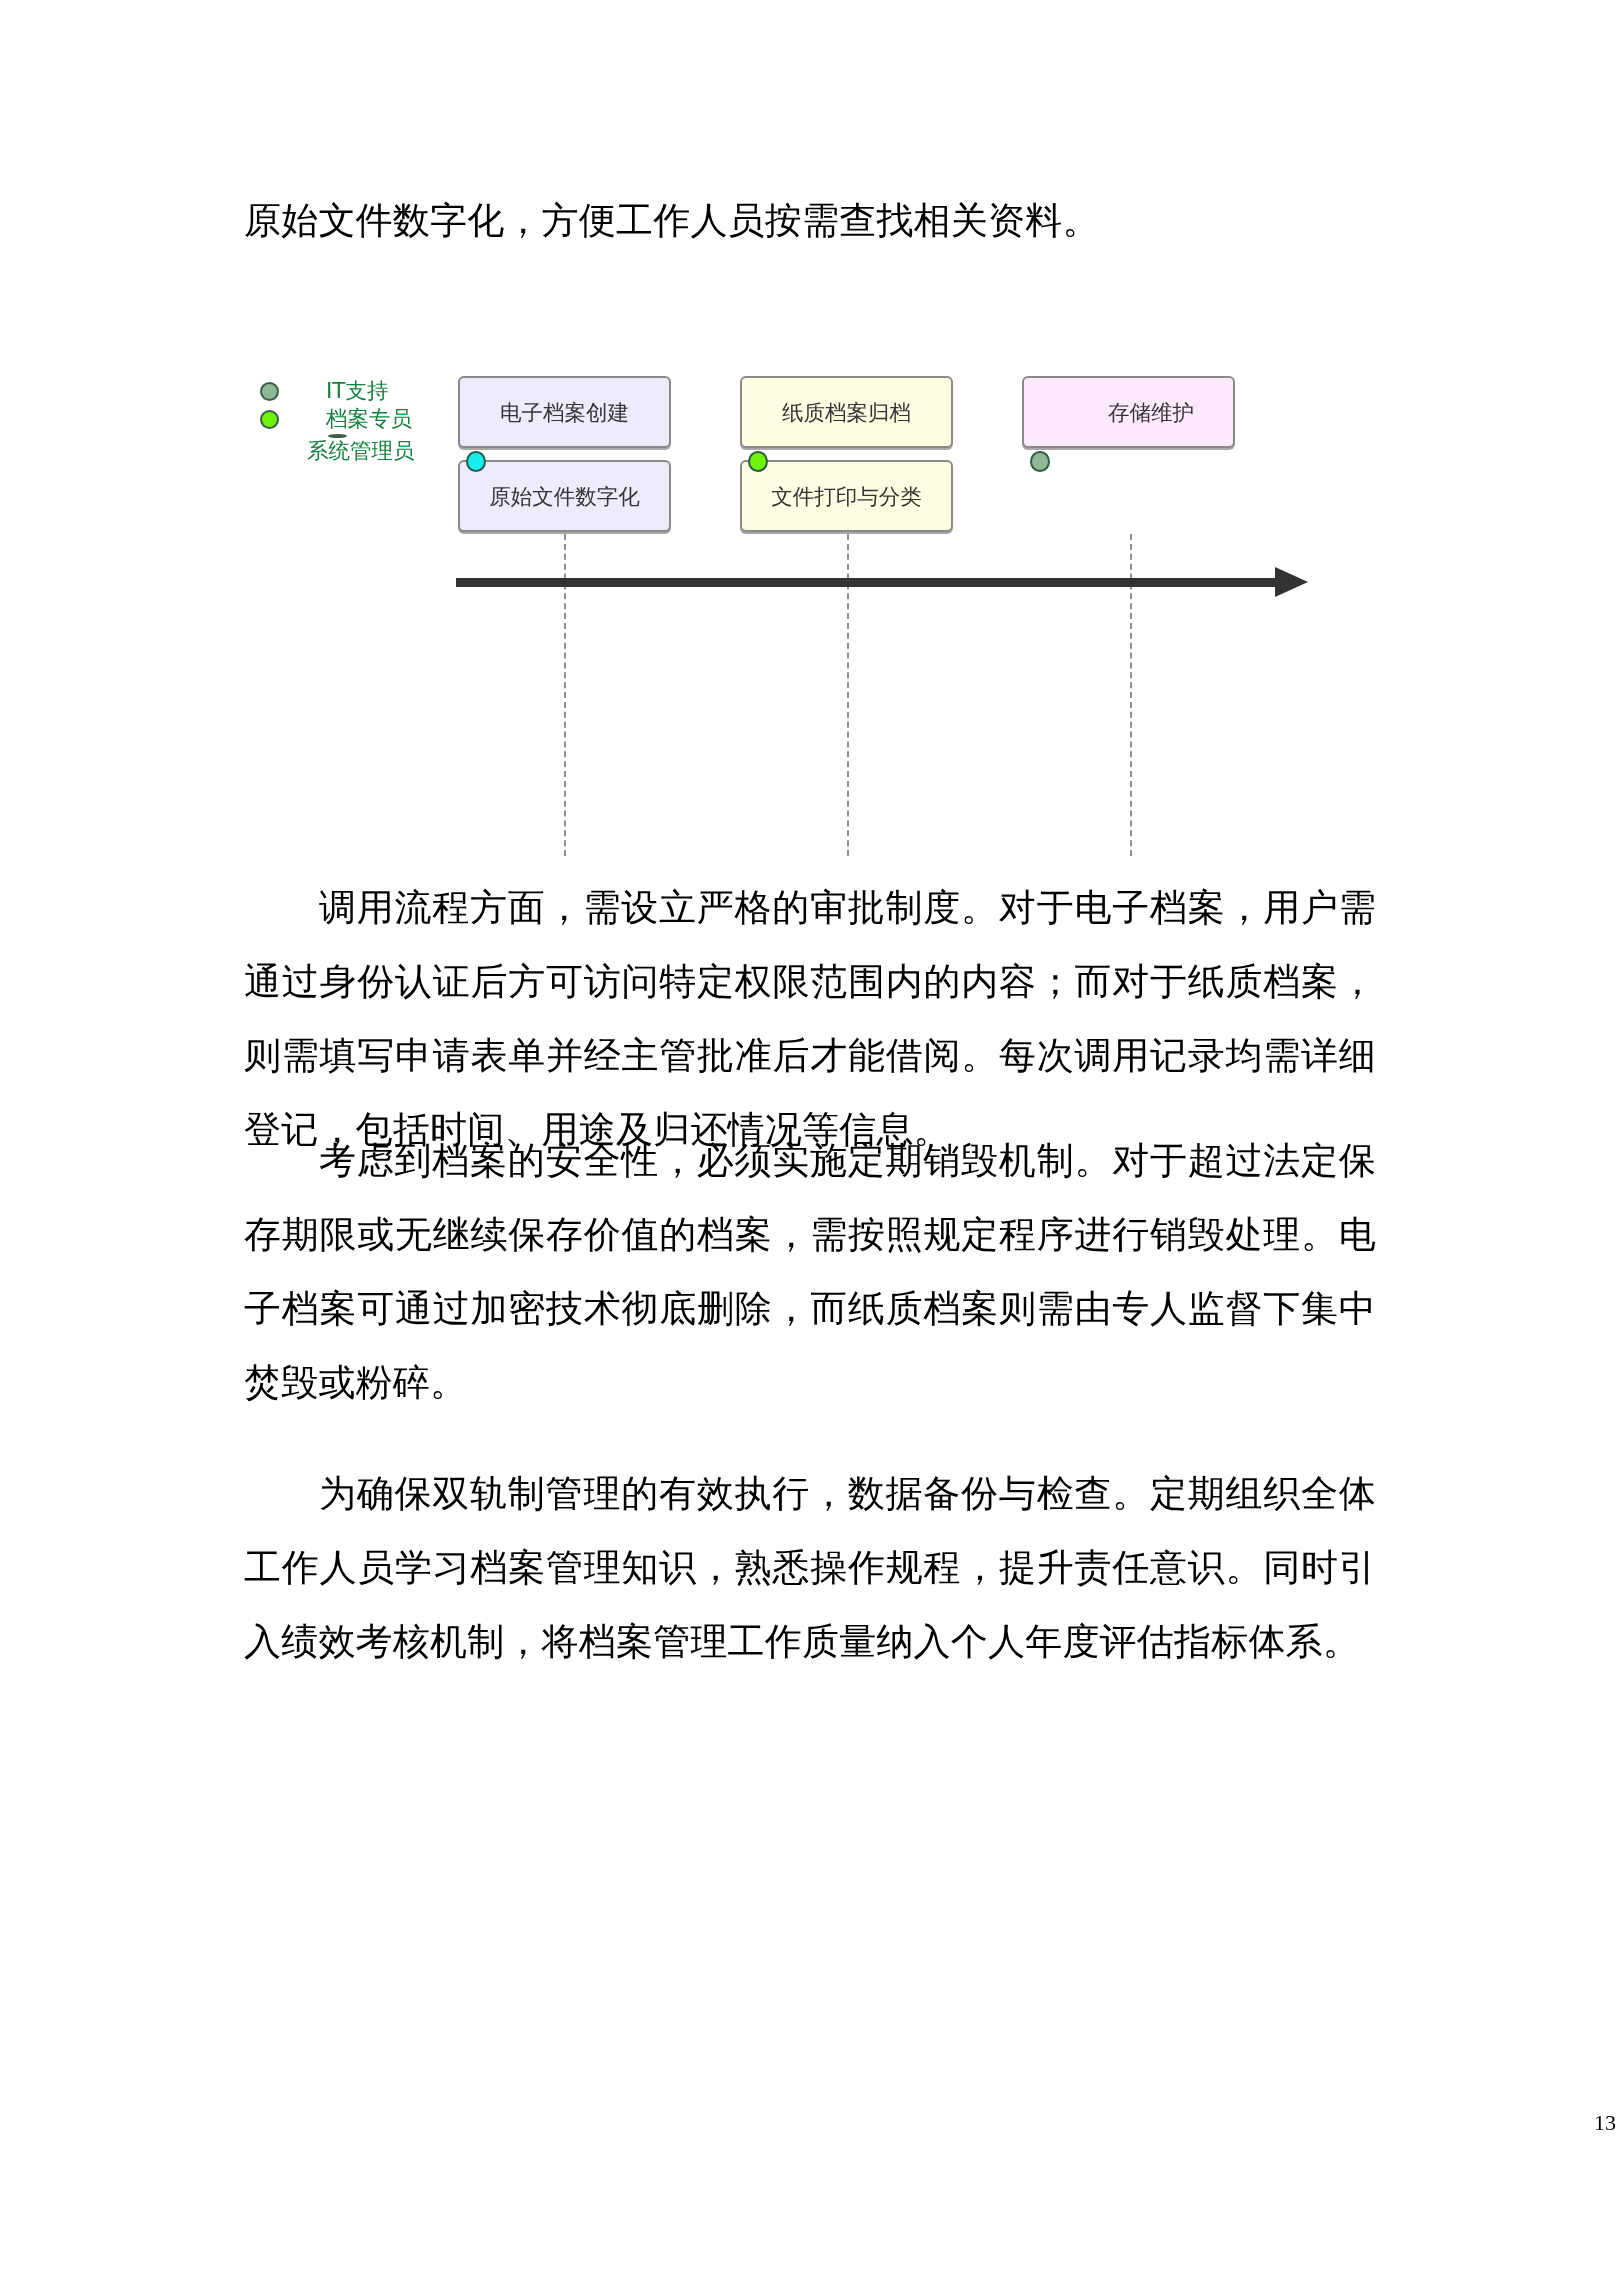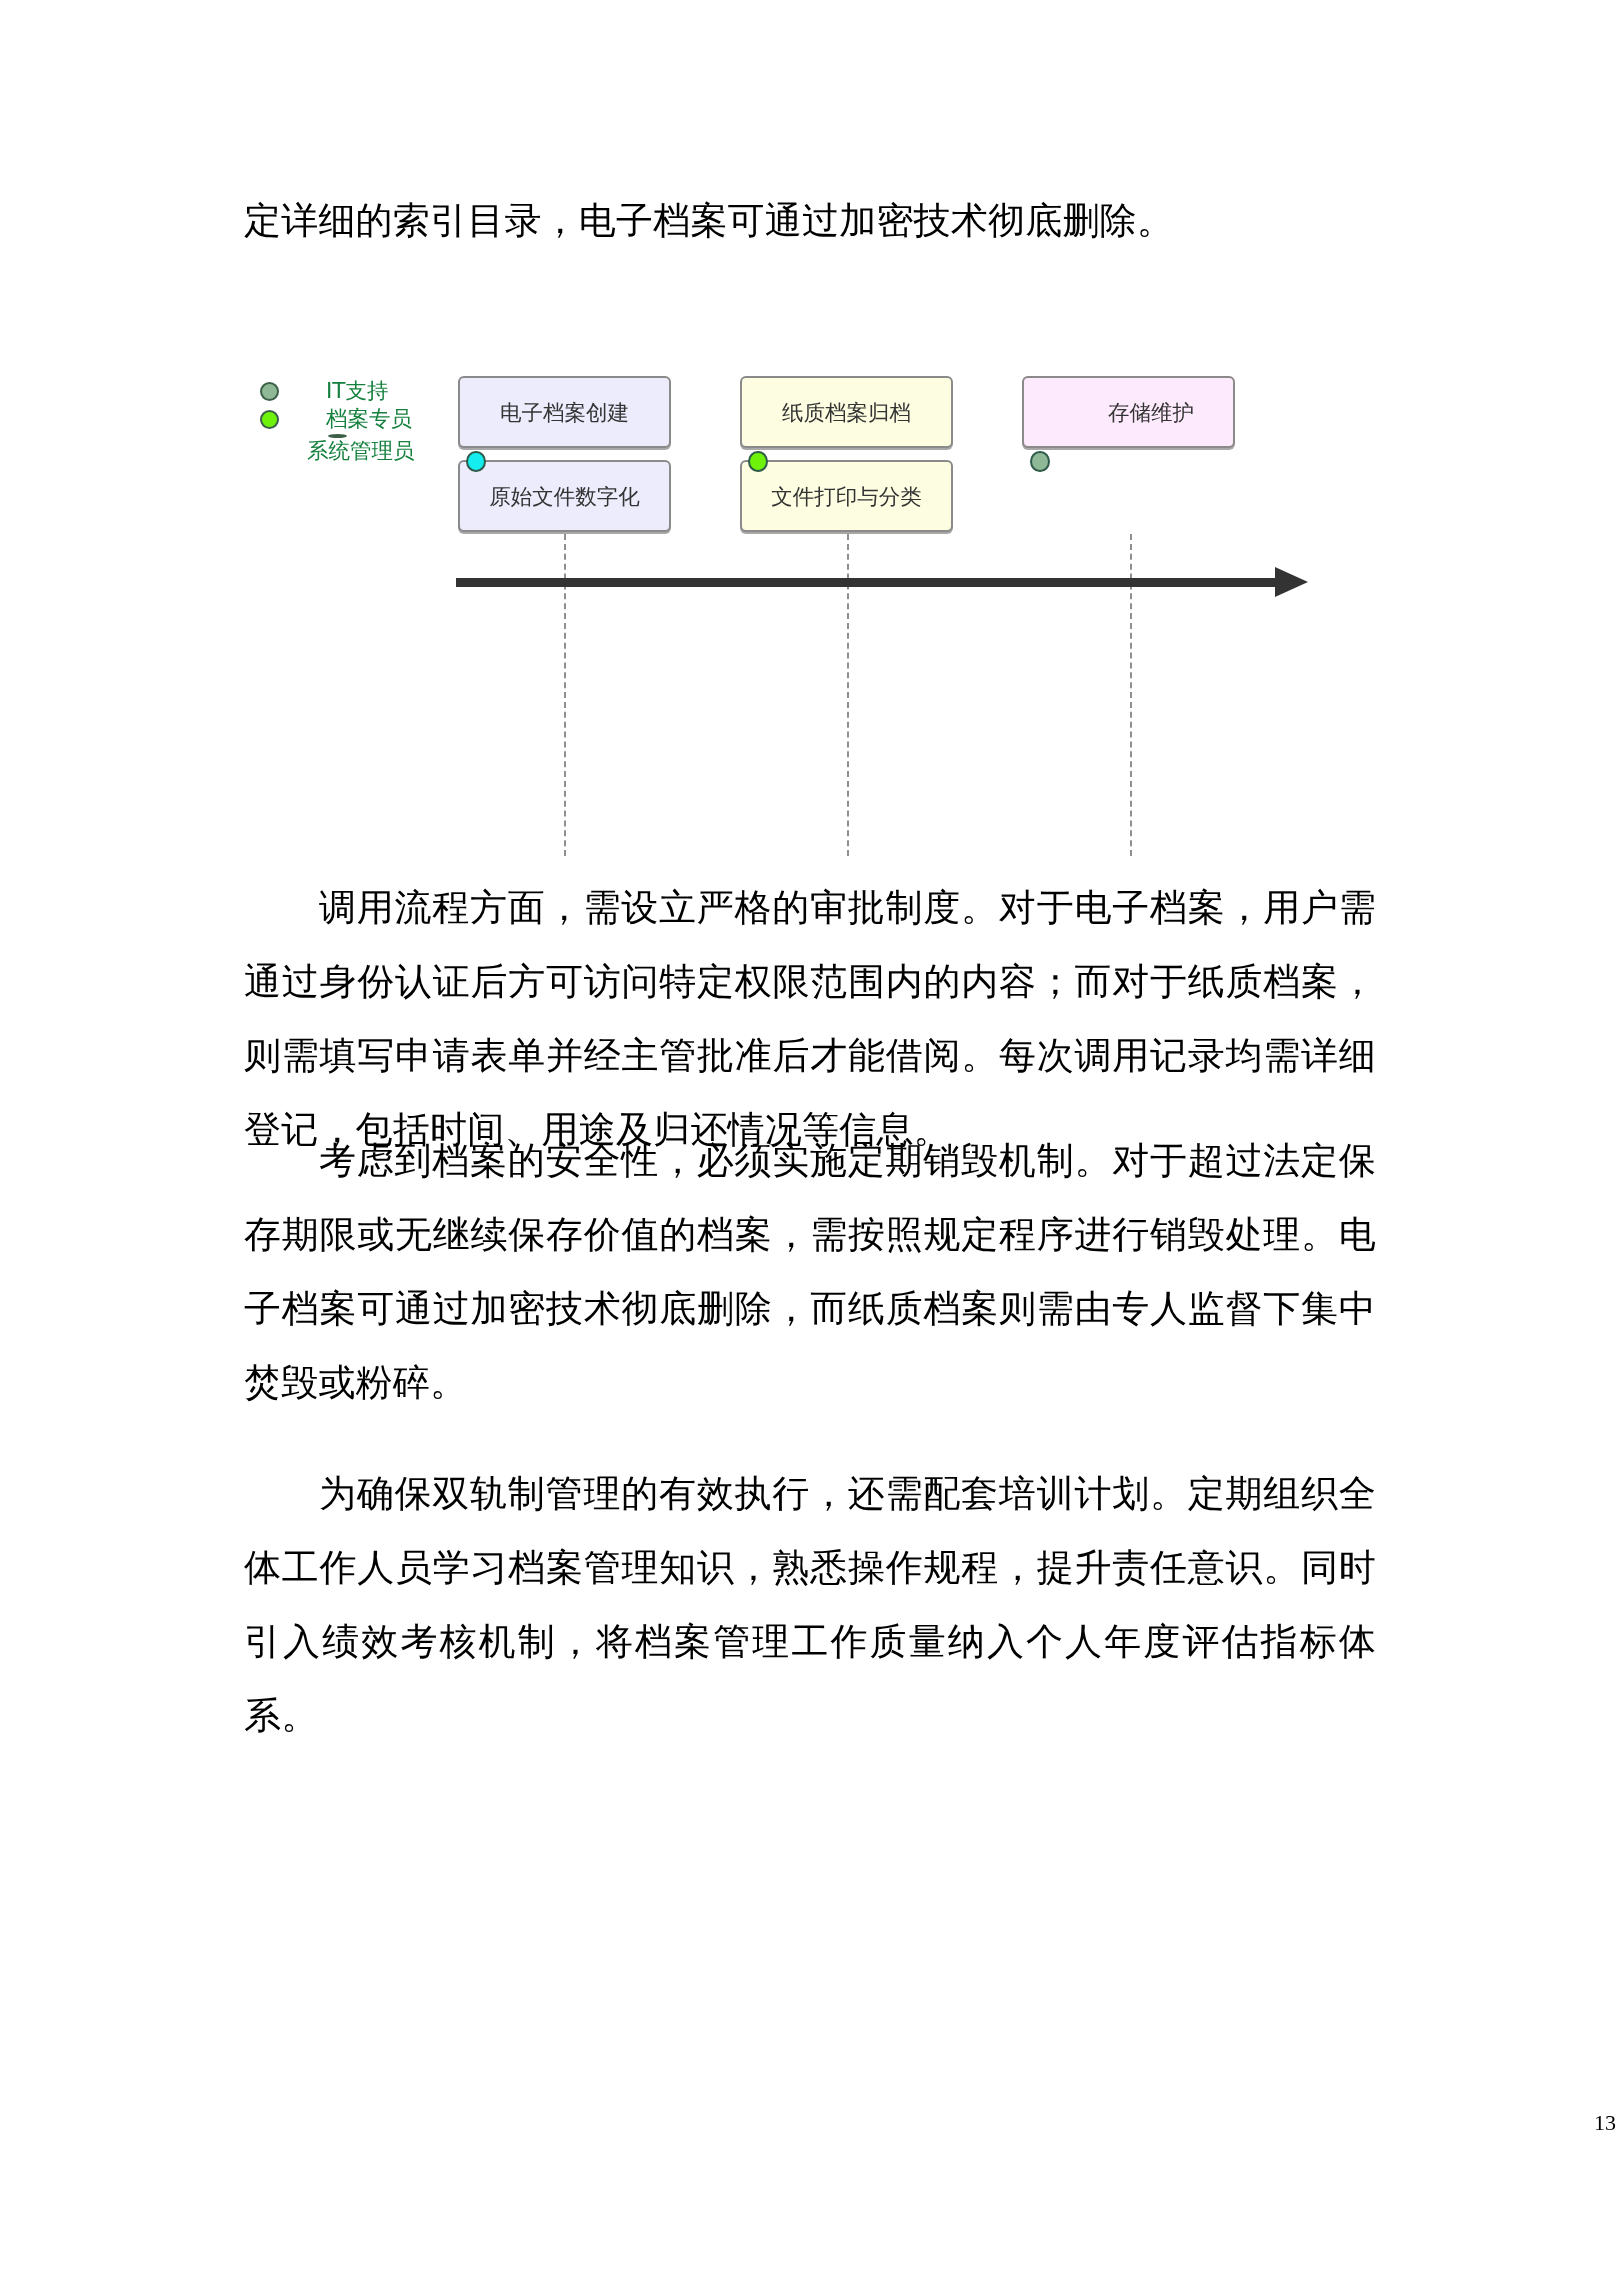--- a/index.html
+++ b/index.html
@@ -35,21 +35,21 @@
   .arrowhead { position: absolute; left: 1275px; top: 567px; width: 0; height: 0;
                border-top: 15.6px solid transparent; border-bottom: 15.6px solid transparent;
                border-left: 33px solid #333; }
 
   .page-number { position: absolute; top: 2110px; left: 0; width: 1616px; text-align: right;
                  font-family: "Liberation Serif", serif; font-size: 22px; color: #000; }
 </style>
 </head>
 <body>
 
-<p class="para" id="p0">定详细的索引目录，电子档案可通过加密技术彻底删除。</p>
+<p class="para" id="p0">原始文件数字化，方便工作人员按需查找相关资料。</p>
 
 <div class="diagram">
 
   <div class="legend-item" style="top:378px;">
     <span class="legend-dot" style="background:#8fb896;"></span>
     <span class="legend-label">IT支持</span>
   </div>
   <div class="legend-item" style="top:406px;">
     <span class="legend-dot" style="background:#6ef20a;"></span>
     <span class="legend-label">档案专员</span>
@@ -73,16 +73,16 @@
 
   <div class="box pink" style="left:1022px; top:376px;padding-left:45px;">存储维护</div>
   <div class="marker" style="left:1030px; top:451px; background:#8fb896;"></div>
 
   <div class="axis"></div>
   <div class="arrowhead"></div>
 </div>
 
 <p class="para indent" id="p1">调用流程方面，需设立严格的审批制度。对于电子档案，用户需通过身份认证后方可访问特定权限范围内的内容；而对于纸质档案，则需填写申请表单并经主管批准后才能借阅。每次调用记录均需详细登记，包括时间、用途及归还情况等信息。</p>
 <p class="para indent" id="p2">考虑到档案的安全性，必须实施定期销毁机制。对于超过法定保存期限或无继续保存价值的档案，需按照规定程序进行销毁处理。电子档案可通过加密技术彻底删除，而纸质档案则需由专人监督下集中焚毁或粉碎。</p>
-<p class="para indent" id="p3">为确保双轨制管理的有效执行，还需配套培训计划。定期组织全体工作人员学习档案管理知识，熟悉操作规程，提升责任意识。同时引入绩效考核机制，将档案管理工作质量纳入个人年度评估指标体系。</p>
+<p class="para indent" id="p3">为确保双轨制管理的有效执行，数据备份与检查。定期组织全体工作人员学习档案管理知识，熟悉操作规程，提升责任意识。同时引入绩效考核机制，将档案管理工作质量纳入个人年度评估指标体系。</p>
 
 <div class="page-number">13</div>
 
 
 </body></html>

